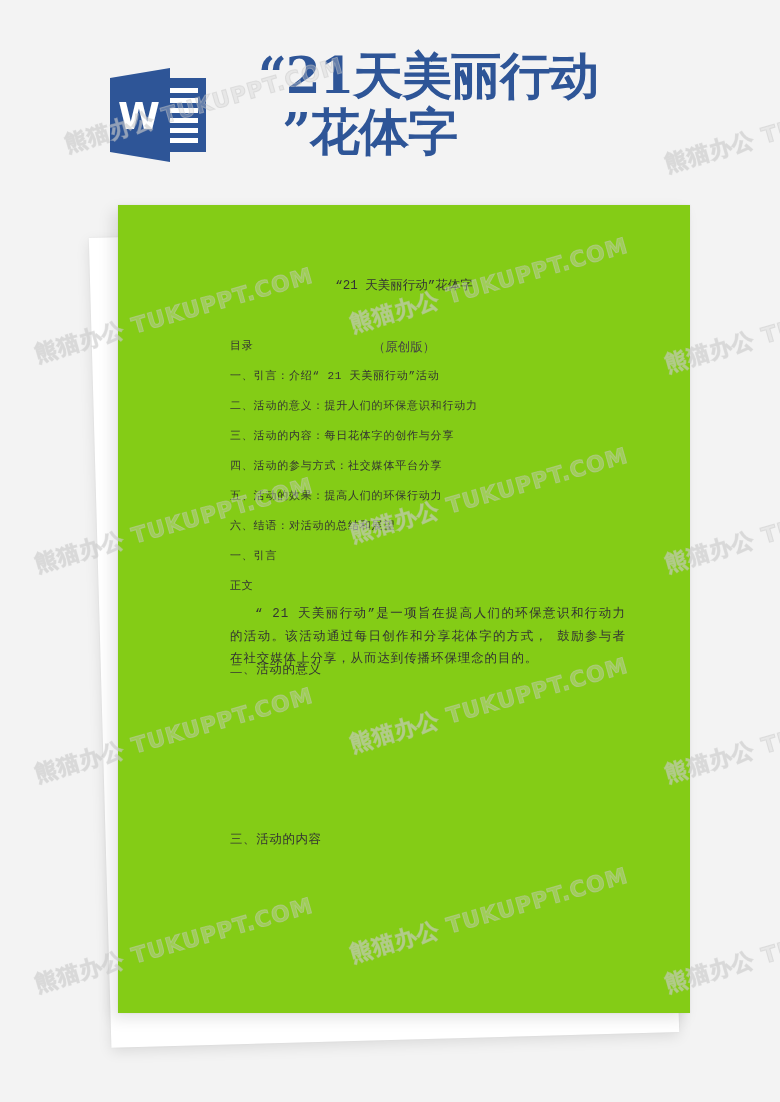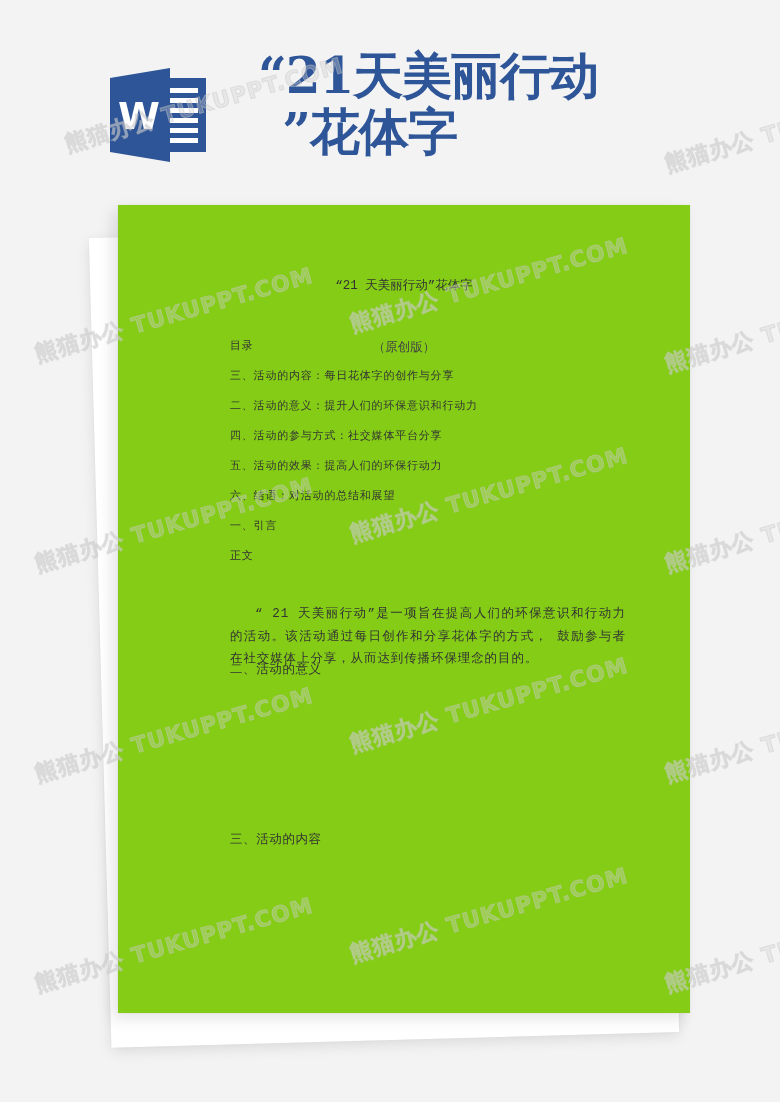--- a/index.html
+++ b/index.html
@@ -171,22 +171,23 @@
 
 <div class="back-page"></div>
 
 <div class="front-page">
   <div class="doc">
     <div class="doc-title">“21 天美丽行动”花体字</div>
     <div class="doc-subtitle">（原创版）</div>
 
     <div class="toc">
       <div class="toc-line">目录</div>
+      <div class="toc-line">一、引言：介绍“ 21  天美丽行动”活动</div>
+      <div class="toc-line">二、活动的意义：提升人们的环保意识和行动力</div>
       <div class="toc-line">三、活动的内容：每日花体字的创作与分享</div>
-      <div class="toc-line">二、活动的意义：提升人们的环保意识和行动力</div>
       <div class="toc-line">四、活动的参与方式：社交媒体平台分享</div>
       <div class="toc-line">五、活动的效果：提高人们的环保行动力</div>
       <div class="toc-line">六、结语：对活动的总结和展望</div>
       <div class="toc-line">一、引言</div>
       <div class="toc-line">正文</div>
     </div>
 
     <div class="para" style="top:398px;">“ 21  天美丽行动”是一项旨在提高人们的环保意识和行动力的活动。该活动通过每日创作和分享花体字的方式， 鼓励参与者在社交媒体上分享，从而达到传播环保理念的目的。</div>
 
     <div class="sec-heading" style="top:456px;">二、活动的意义</div>

